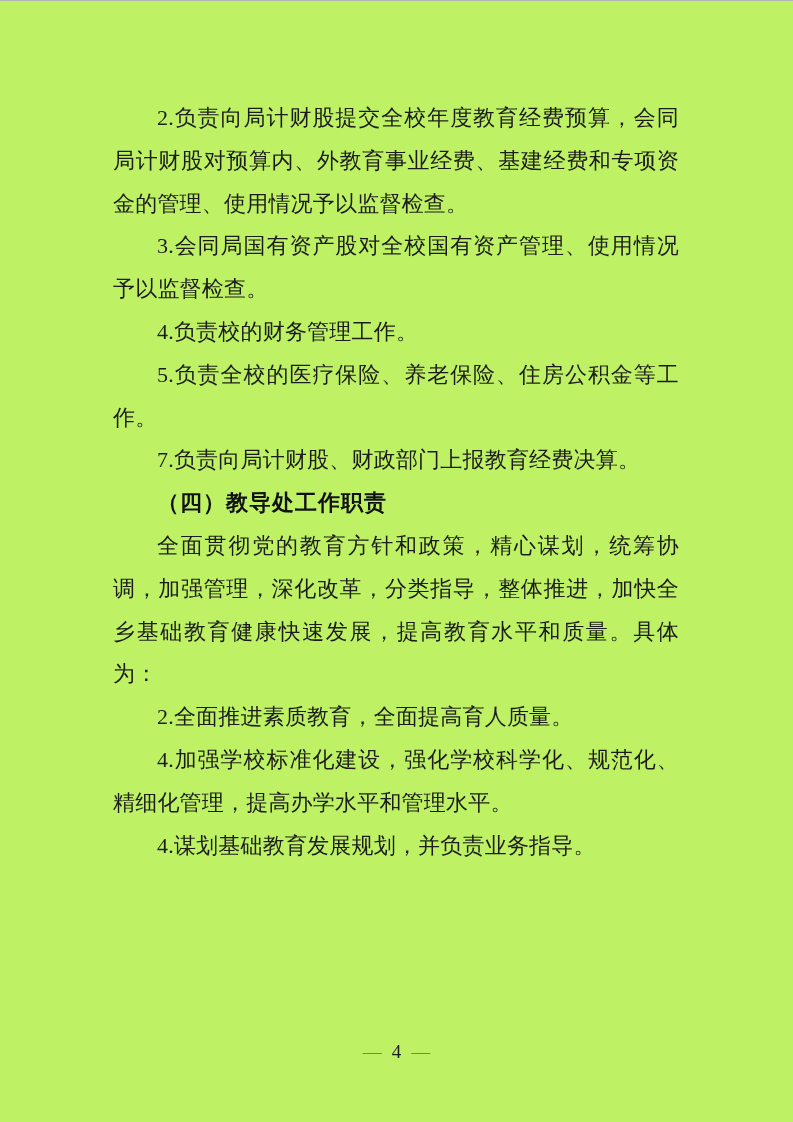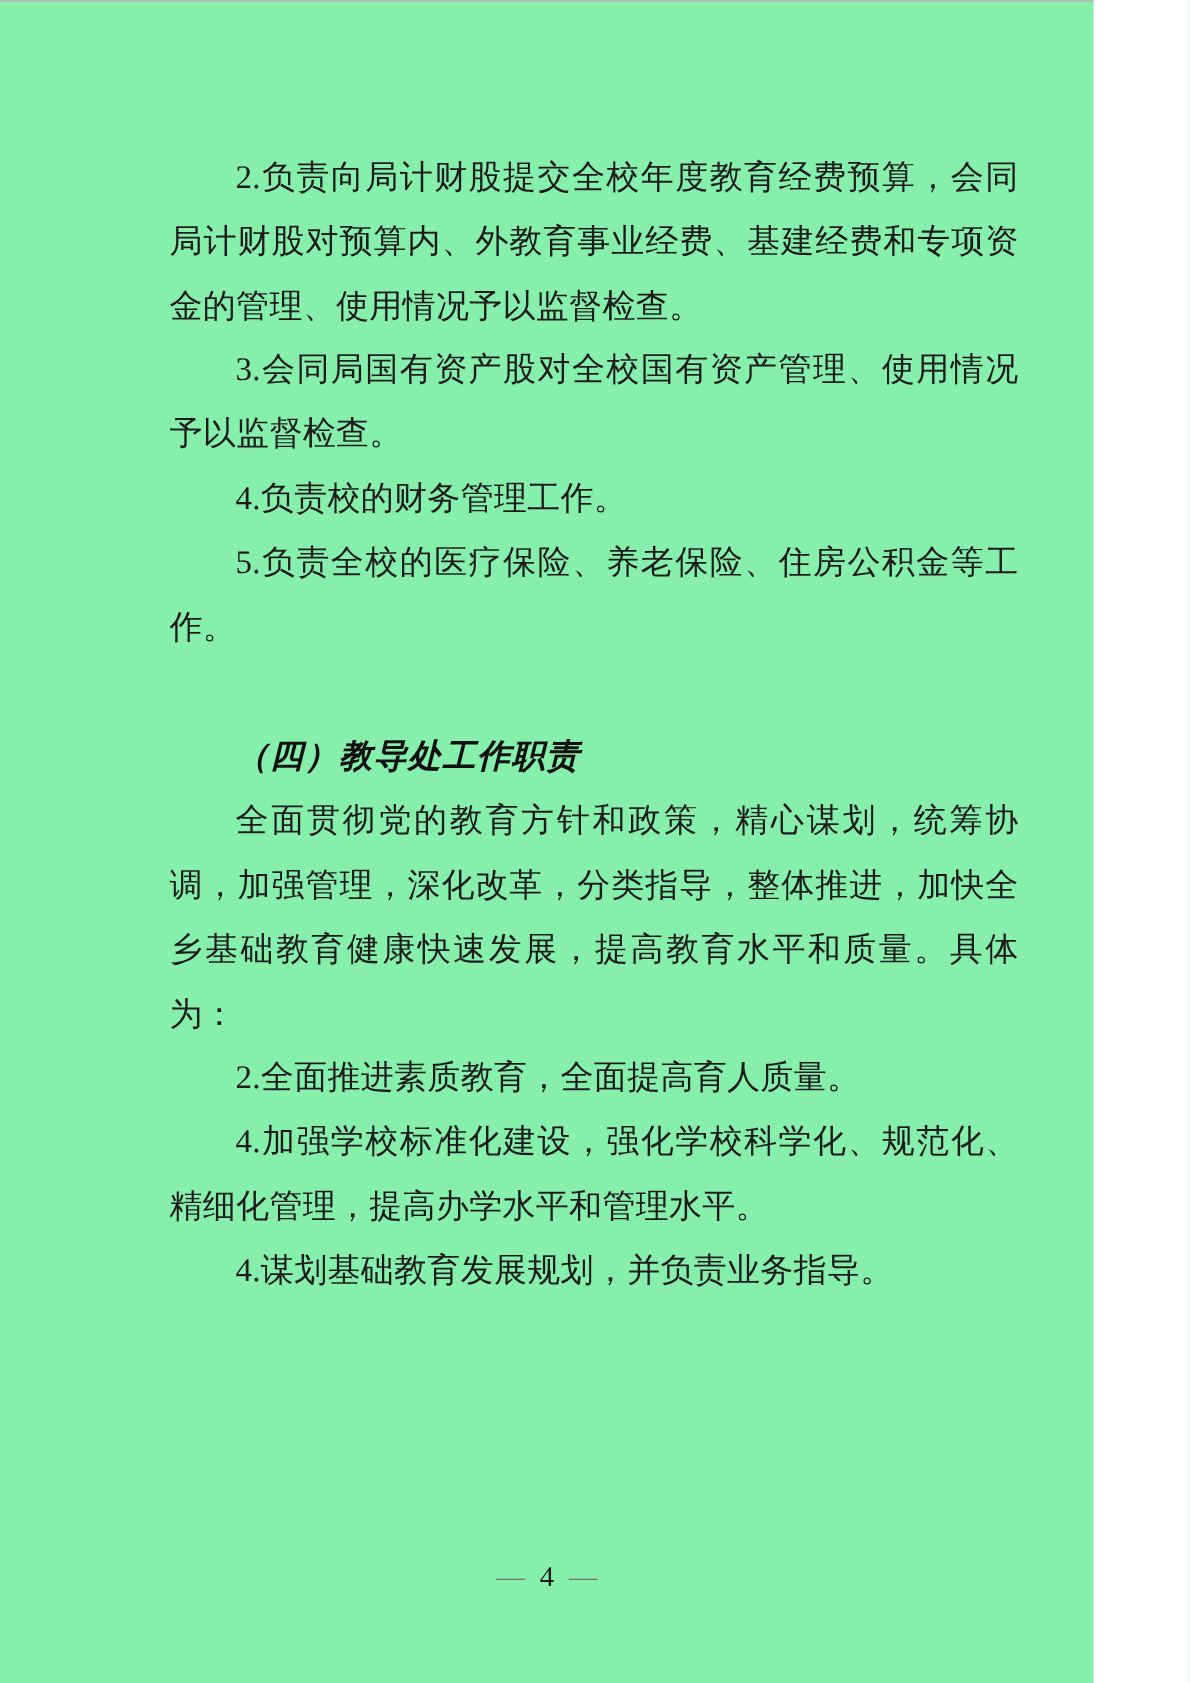--- a/index.html
+++ b/index.html
@@ -2,23 +2,23 @@
 <html><head>
 <meta charset="utf-8">
 <style>
   html, body {
     margin: 0;
     padding: 0;
     background: #ffffff;
   }
   .page {
     position: relative;
-    width: 729px;
+    width: 793px;
     height: 1122px;
-    background: #86efac;
+    background: #bef264;
     overflow: hidden;
     border-top: 1px solid #b5b5b5;
     font-family: "Liberation Serif", "DejaVu Serif", serif;
     color: #1c1c1c;
   }
   .content {
     position: absolute;
     top: 96px;
     left: 113px;
     width: 566px;
@@ -29,24 +29,22 @@
     font-size: 22px;
     line-height: 42.8px;
     text-align: justify;
     text-indent: 2em;
     letter-spacing: 0.2px;
     word-break: break-all;
     color: #1c1c1c;
   }
   .content p.heading {
     font-weight: bold;
-    font-style: italic;
     letter-spacing: 1px;
     color: #111111;
-    margin-top: 44px;
   }
   .footer {
     position: absolute;
     top: 1036px;
     left: 0;
     right: 0;
     text-align: center;
     font-size: 19px;
     line-height: 30px;
     color: #1c1c1c;
@@ -64,20 +62,21 @@
 </head>
 <body>
 
 <div class="page">
 
   <div class="content">
     <p class="body-para">2.负责向局计财股提交全校年度教育经费预算，会同局计财股对预算内、外教育事业经费、基建经费和专项资金的管理、使用情况予以监督检查。</p>
     <p class="body-para">3.会同局国有资产股对全校国有资产管理、使用情况予以监督检查。</p>
     <p class="body-para">4.负责校的财务管理工作。</p>
     <p class="body-para">5.负责全校的医疗保险、养老保险、住房公积金等工作。</p>
+    <p class="body-para">7.负责向局计财股、财政部门上报教育经费决算。</p>
     <p class="heading">（四）教导处工作职责</p>
     <p class="body-para">全面贯彻党的教育方针和政策，精心谋划，统筹协调，加强管理，深化改革，分类指导，整体推进，加快全乡基础教育健康快速发展，提高教育水平和质量。具体为：</p>
     <p class="body-para">2.全面推进素质教育，全面提高育人质量。</p>
     <p class="body-para">4.加强学校标准化建设，强化学校科学化、规范化、精细化管理，提高办学水平和管理水平。</p>
     <p class="body-para">4.谋划基础教育发展规划，并负责业务指导。</p>
   </div>
 
   <div class="footer">
     <span class="dash">—</span><span class="pagenum">4</span><span class="dash">—</span>
   </div>

